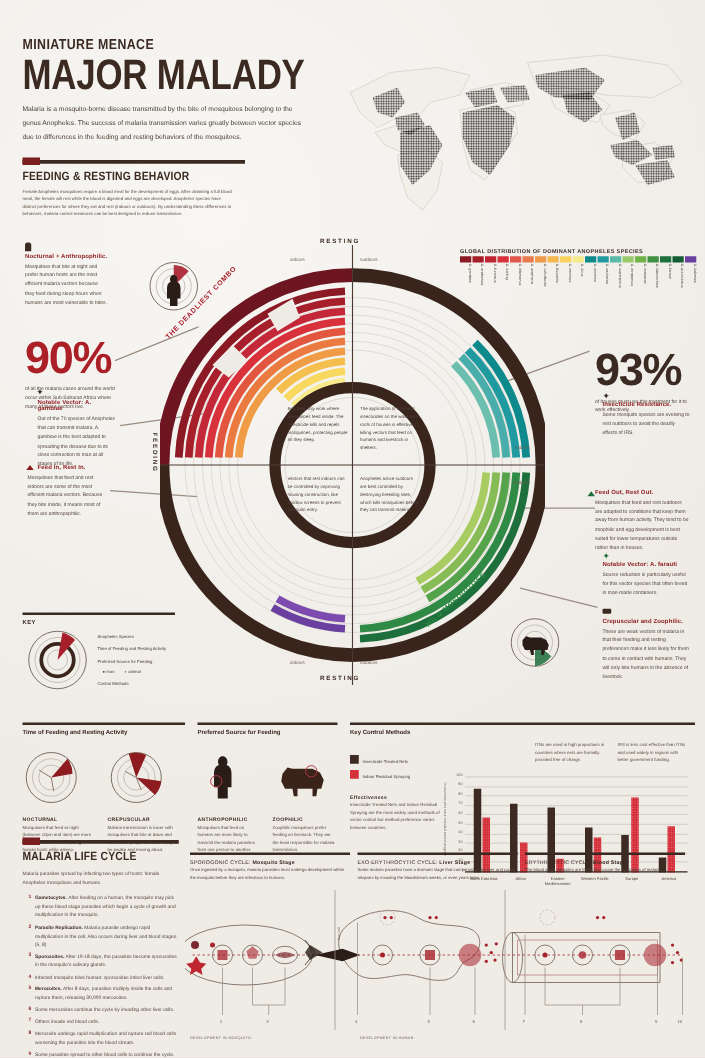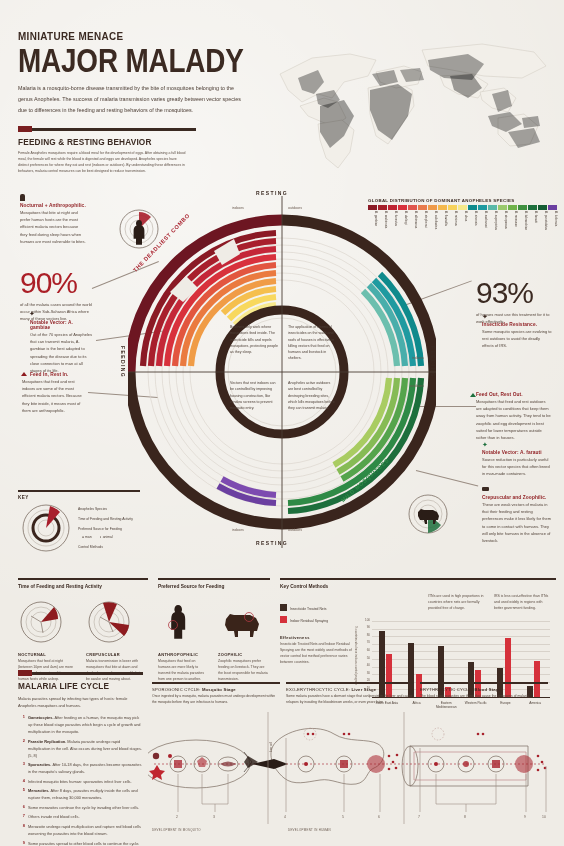--- a/index.html
+++ b/index.html
@@ -20,21 +20,21 @@
     transform:scaleX(.82);transform-origin:left center;}
   .intro{font-size:5.4px;line-height:2.05;color:#4b3c33;width:228px;}
 
   .sechead{font-size:9.6px;font-weight:bold;color:#3b2a22;letter-spacing:.2px;
     transform:scaleX(.86);transform-origin:left center;}
   .microhead{font-size:4.8px;font-weight:bold;color:#8e1b1f;letter-spacing:.1px;}
   .micro2{font-size:4px;line-height:1.8;color:#53443a;}
   .tiny{font-size:3.5px;line-height:1.7;color:#5b4c42;}
   .capsmall{font-size:4px;font-weight:bold;color:#3b2a22;letter-spacing:.3px;}
 
-  .bignum{font-size:30px;font-weight:normal;letter-spacing:-1px;line-height:1;}
+  .bignum{font-size:36px;font-weight:bold;letter-spacing:-1px;line-height:1;}
   .bignum.red{color:#ab1f27;}
   .bignum.dark{color:#3b2a22;}
 
   .leader{position:absolute;background:#9a8d83;height:1px;transform-origin:left center;}
 
   .axislab{font-size:5px;font-weight:bold;color:#3b2a22;letter-spacing:1.4px;}
   .subaxis{font-size:3.6px;color:#6b5b50;}
 
   .centertxt{font-size:3.6px;line-height:1.75;color:#4e4038;}
 

